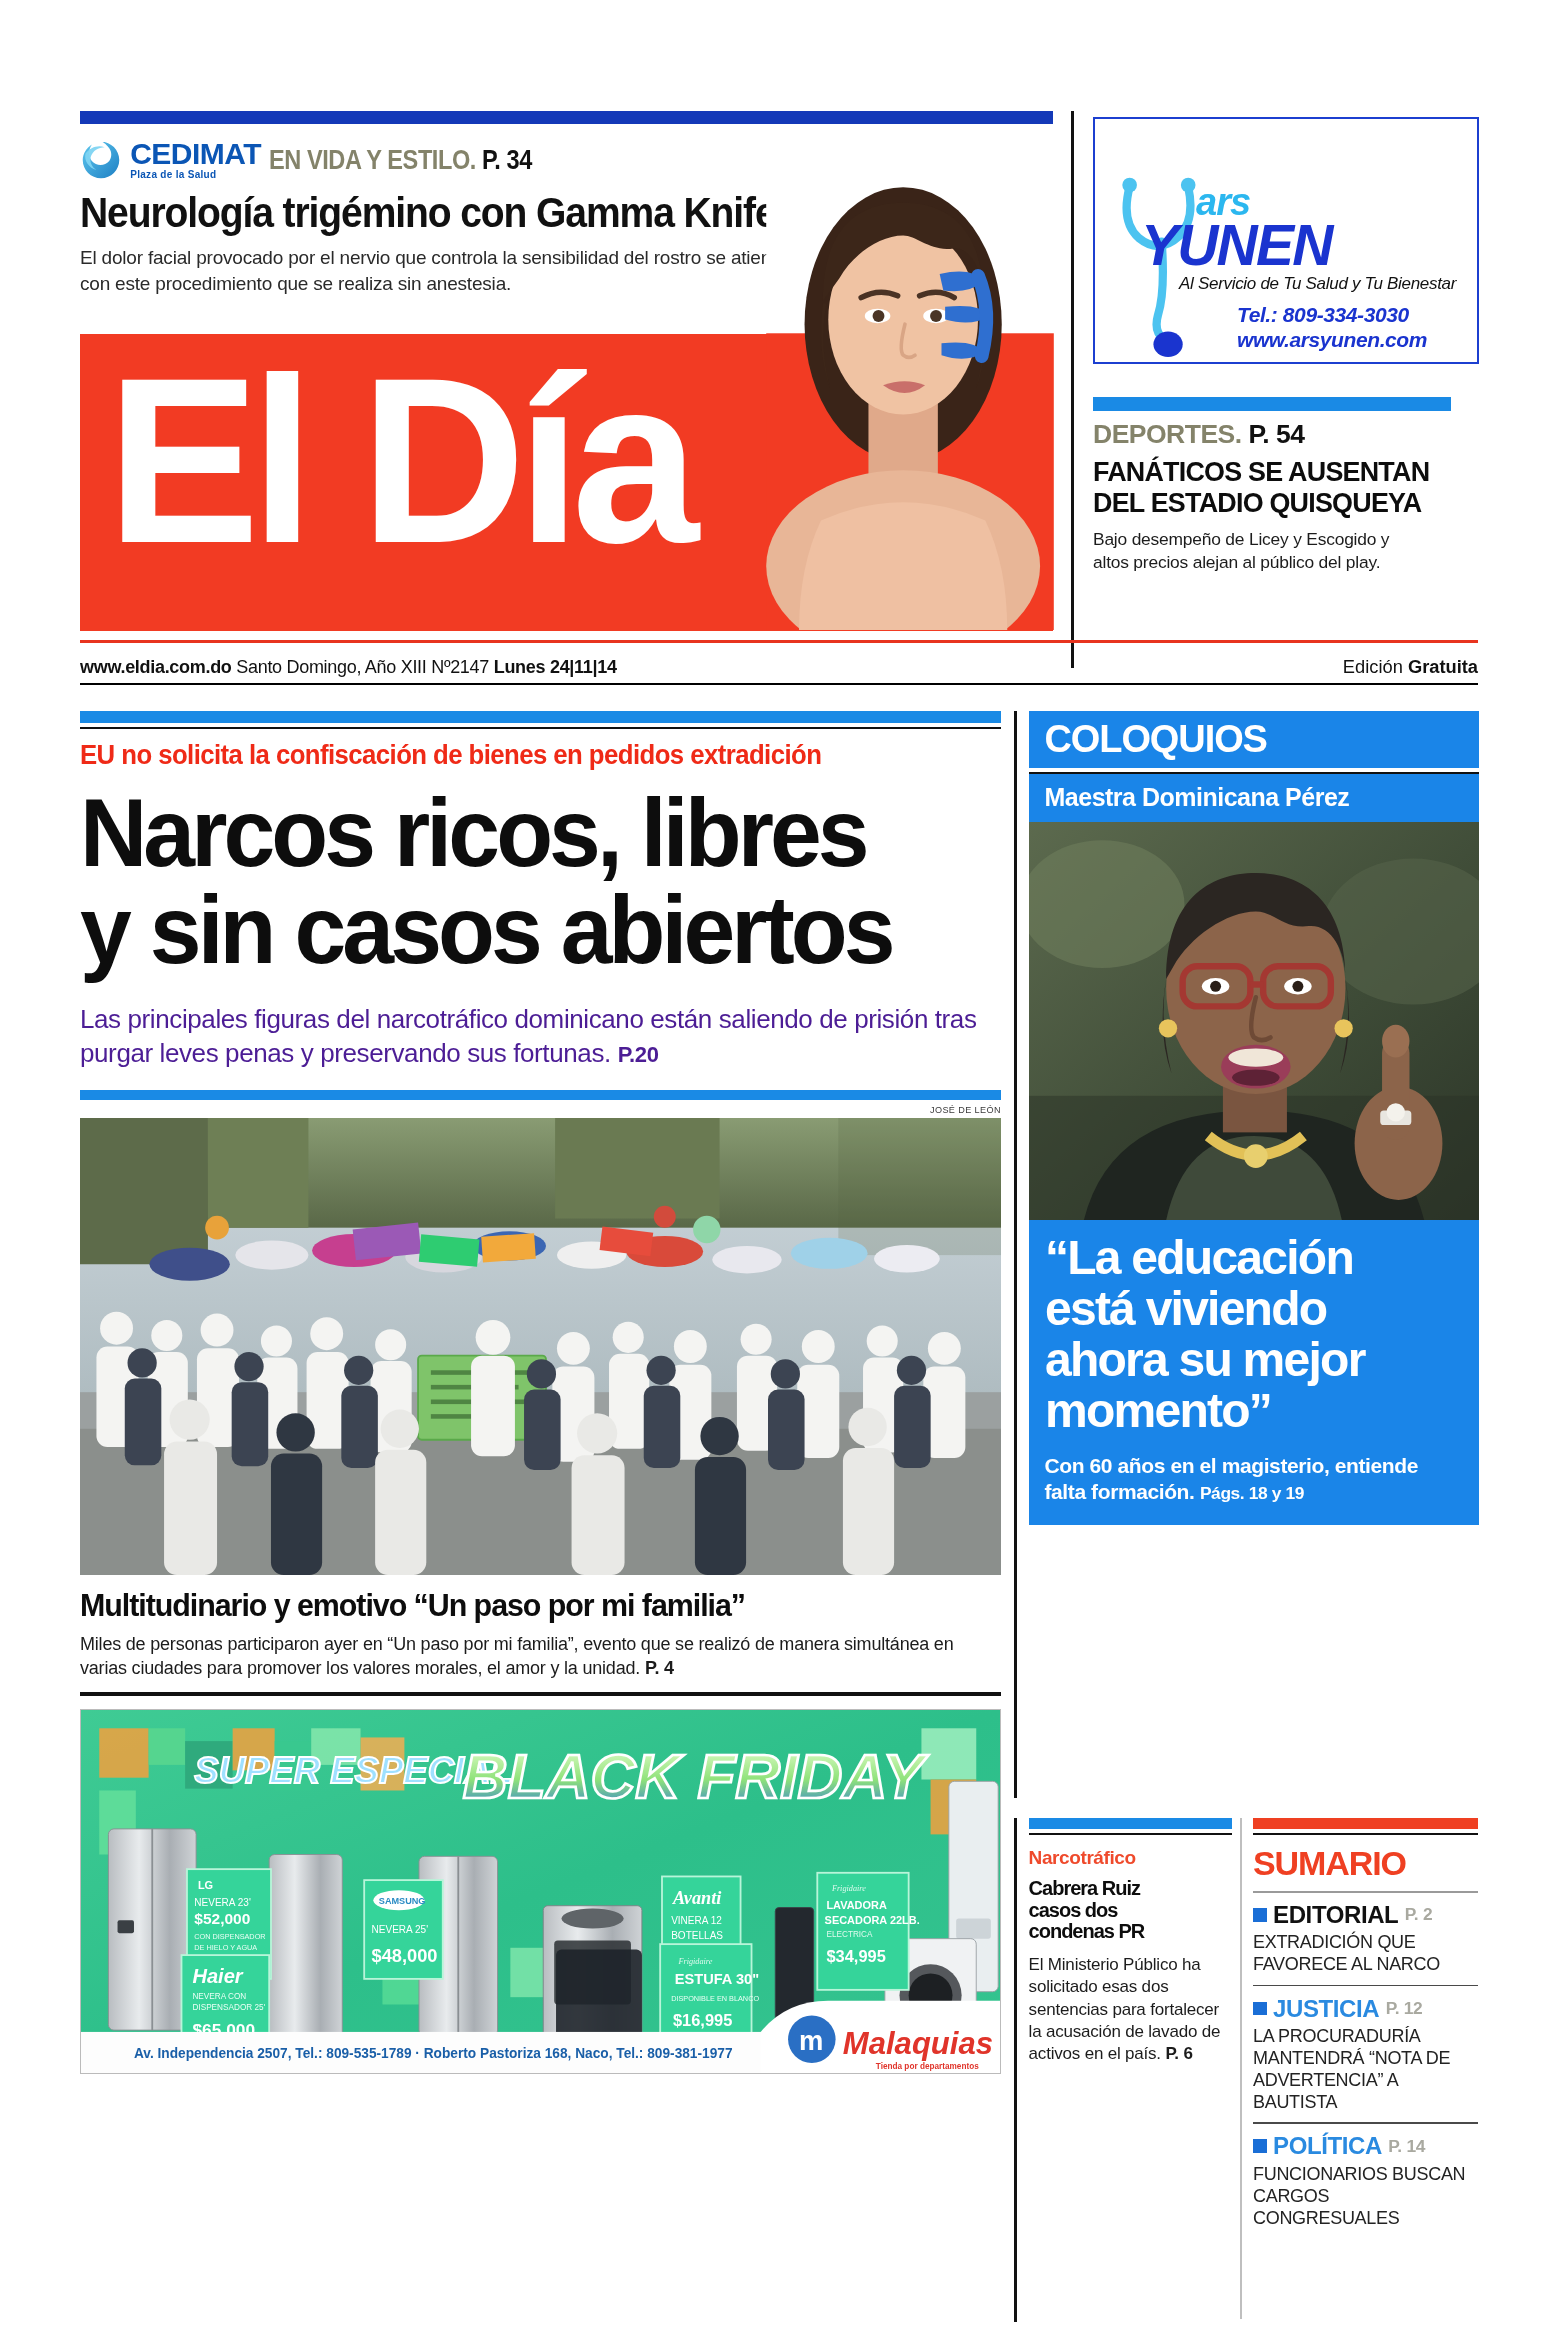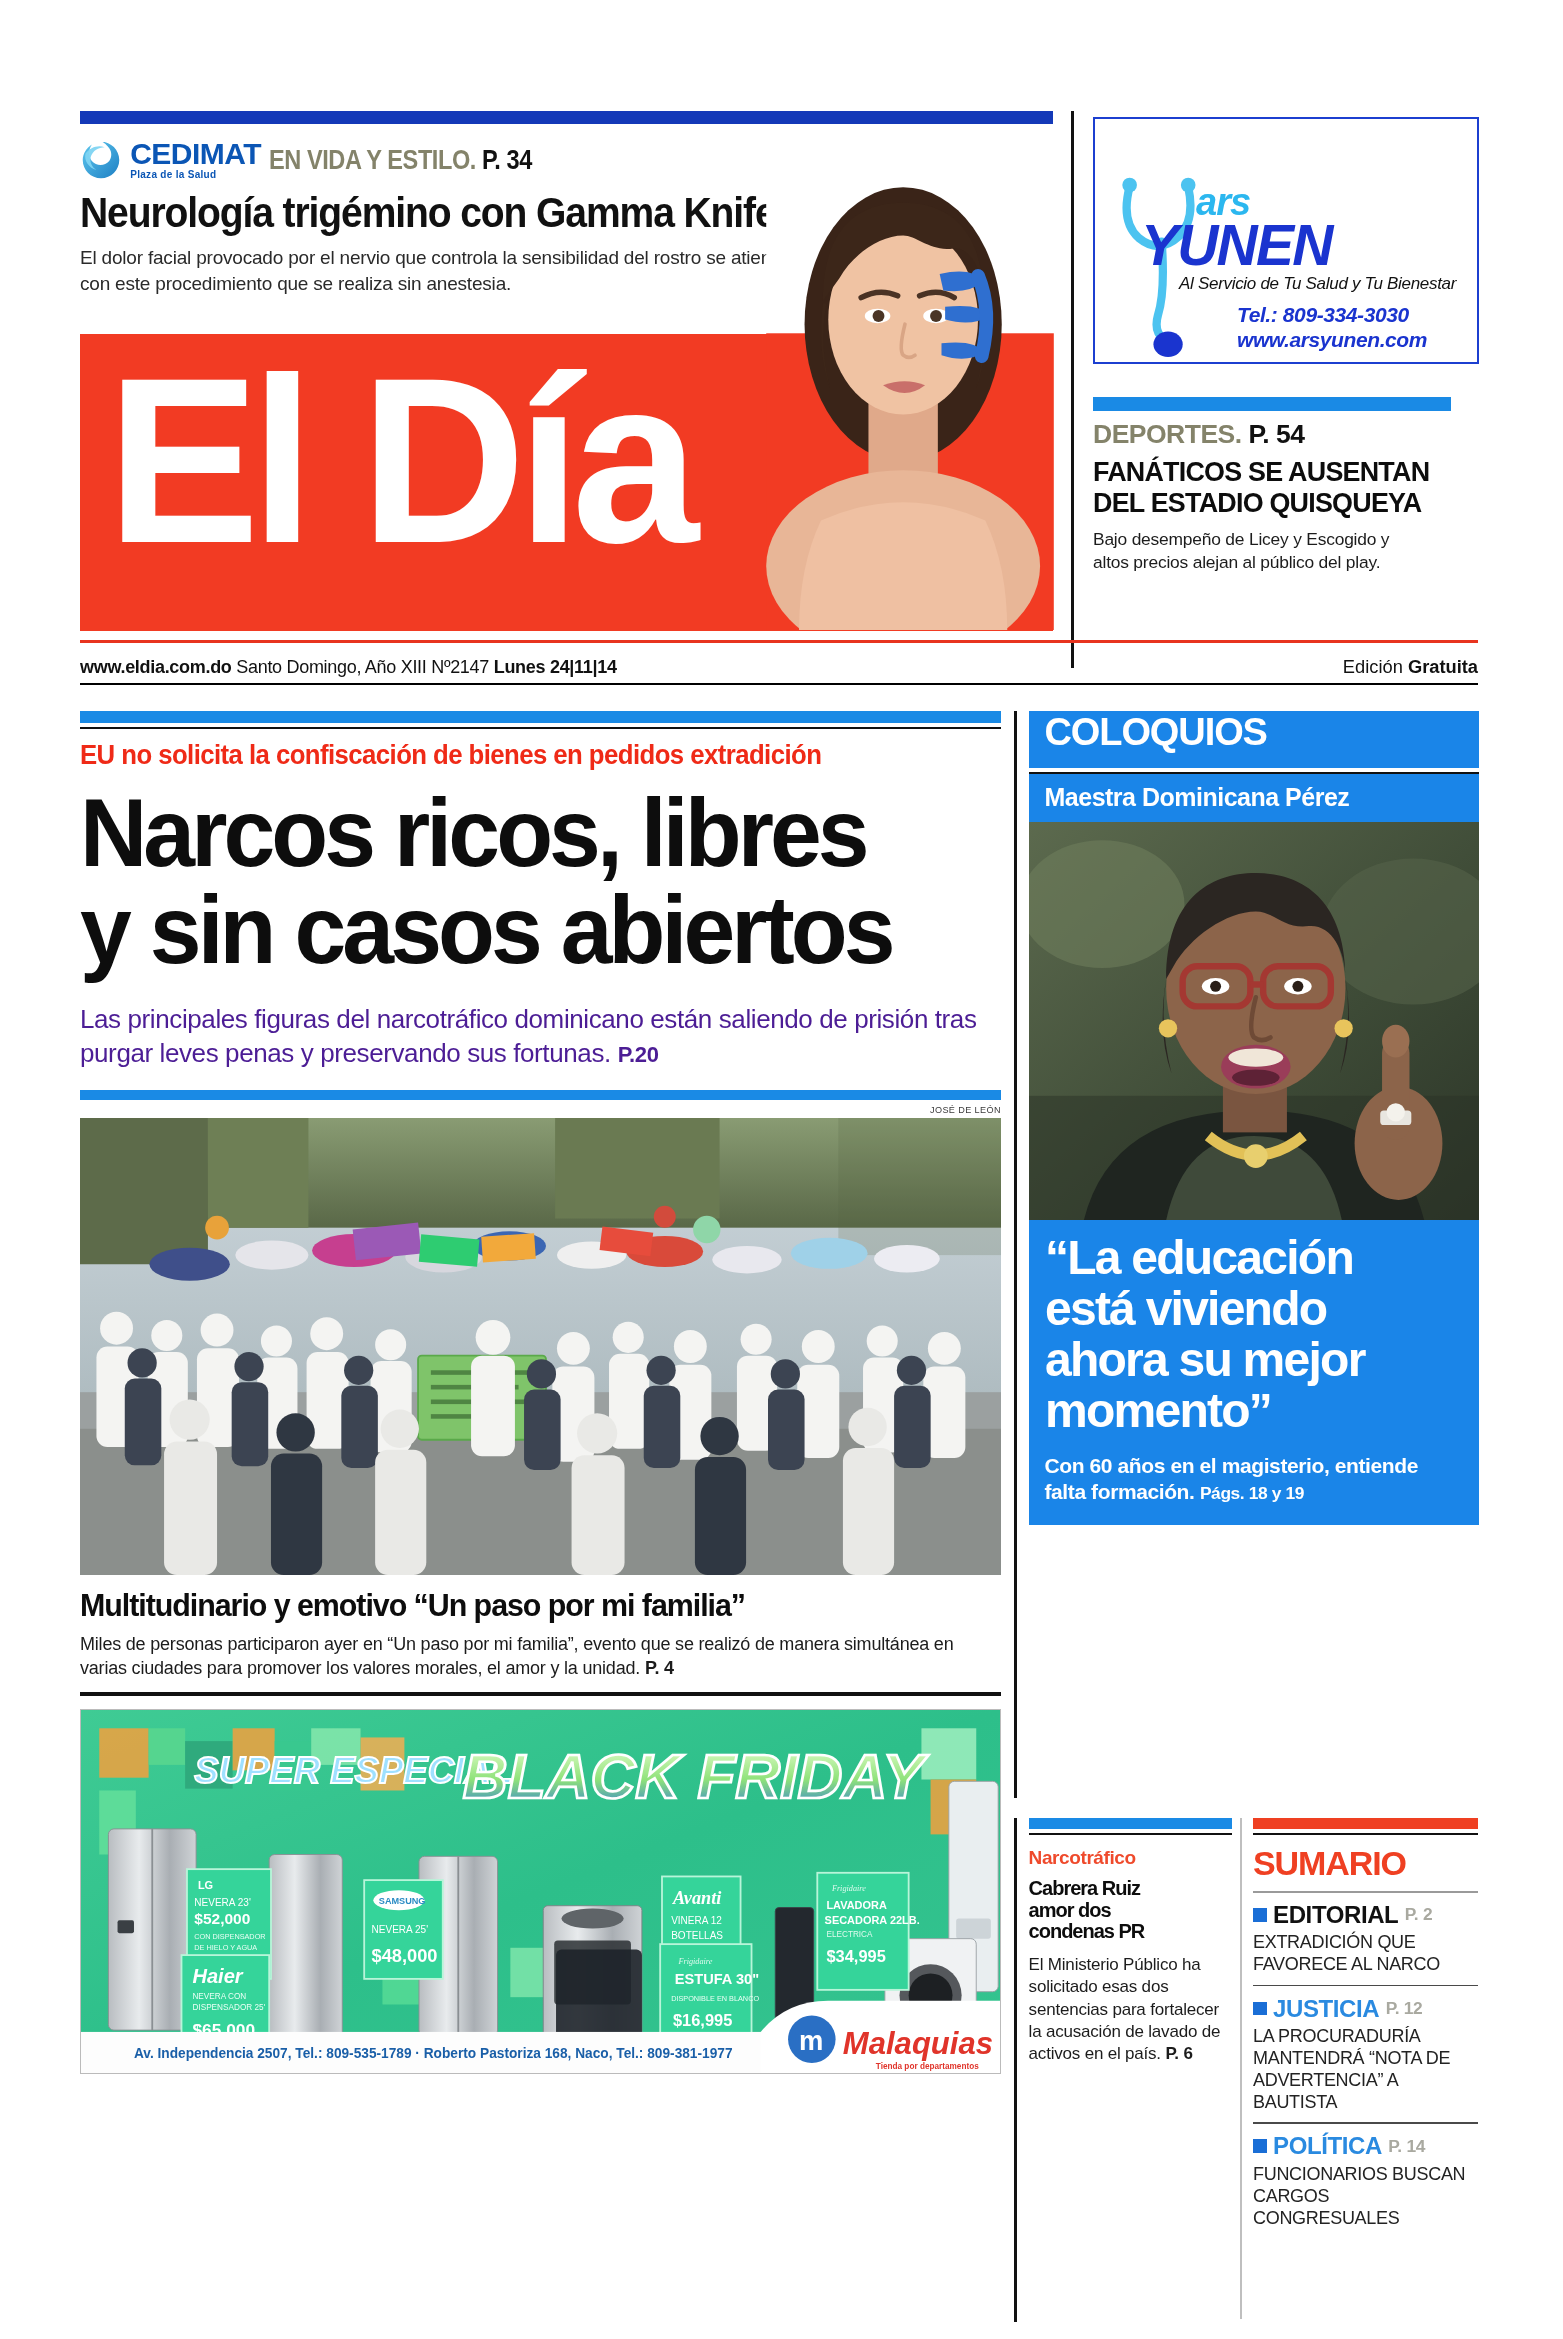--- a/index.html
+++ b/index.html
@@ -101,21 +101,21 @@
   .dep-kicker { margin-top:8.2px; font-size:26.5px; font-weight:bold; letter-spacing:-0.5px; color:#84836a; }
   .dep-kicker .pg { color:#111; }
   .dep-head { font-size:28px; line-height:1.1; font-weight:bold; color:#0d0d0d; letter-spacing:-0.8px; margin-top:7.3px; transform:scaleX(0.96); transform-origin:left top; }
   .dep-body { font-size:17.4px; line-height:1.33; color:#1c1c1c; margin-top:9.1px; letter-spacing:-0.2px; }
 
   .vert-divider { position:absolute; left:1071px; top:111px; width:2.7px; height:557px; background:#111; }
 
   
   .col-right { position:absolute; left:1029px; top:711px; width:450px; }
   .col-sep { position:absolute; left:1014px; top:711px; width:2.7px; height:1087px; background:#111; }
-  .coloq-band { width:450px; height:57px; background:#1a85e8; display:flex; padding-left:15.5px; }
+  .coloq-band { width:450px; height:57px; background:#1a85e8; display:flex; align-items:center; padding-left:15.5px; }
   .coloq-band span { font-size:38px; font-weight:bold; color:#fff; letter-spacing:-1.1px; }
   .coloq-rule { width:450px; height:2.7px; background:#111; margin-top:3.7px; }
   .coloq-name { width:450px; background:#1a85e8; padding:8.2px 0 10px 15.5px; }
   .coloq-name span { font-size:25px; font-weight:bold; color:#fff; letter-spacing:-0.5px; }
   .coloq-photo { width:450px; height:398px; overflow:hidden; position:relative; background:#4a5a4a; }
   .quote-box { width:450px; background:#1a85e8; padding:12.8px 15.5px 20px 15.5px; }
   .quote-txt { font-size:49px; line-height:1.04; font-weight:bold; color:#fff; letter-spacing:-1.8px; transform:scaleX(0.98); transform-origin:left top; }
   .quote-sub { font-size:21px; line-height:1.26; font-weight:bold; color:#fff; margin-top:16.4px; letter-spacing:-0.4px; }
   .quote-sub .pg { font-size:17.4px; }
 
@@ -628,21 +628,21 @@
 
   <div class="br-wrap">
     <div class="br-sep"></div>
 
     <div class="narco-col">
       <div class="narco-blue"></div>
       <div class="narco-dark"></div>
       <div class="narco-kicker">Narcotráfico</div>
       <div class="narco-head">
         <div>Cabrera Ruiz</div>
-        <div>amor dos</div>
+        <div>casos dos</div>
         <div>condenas PR</div>
       </div>
       <div class="narco-body">
         <span>El Ministerio Público ha solicitado esas dos sentencias para fortalecer la acusación de lavado de activos en el país.</span>
         <span class="pg">P. 6</span>
       </div>
     </div>
 
     <div class="sum-sep"></div>
 

